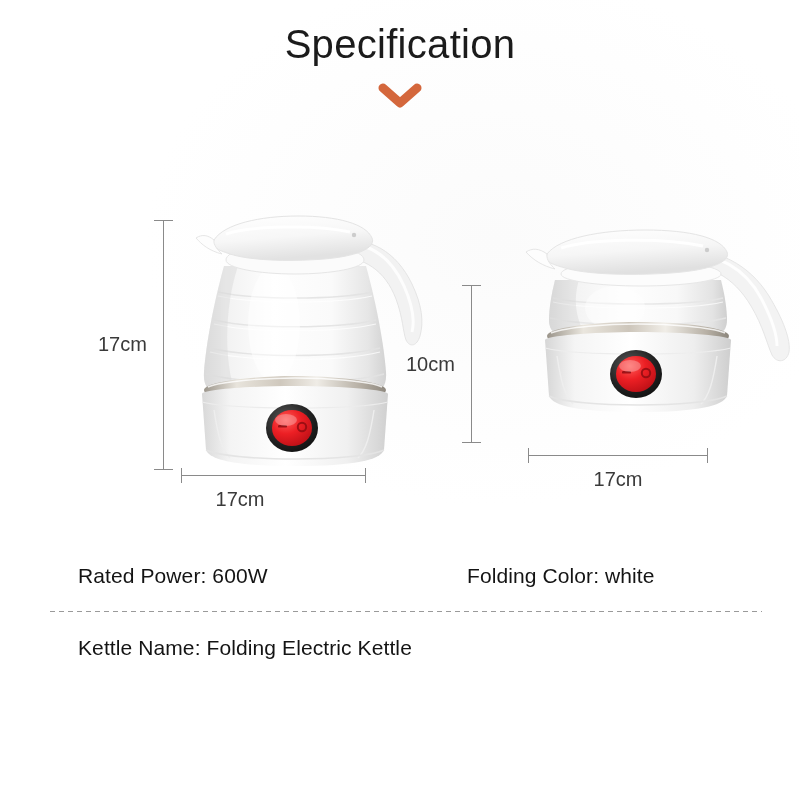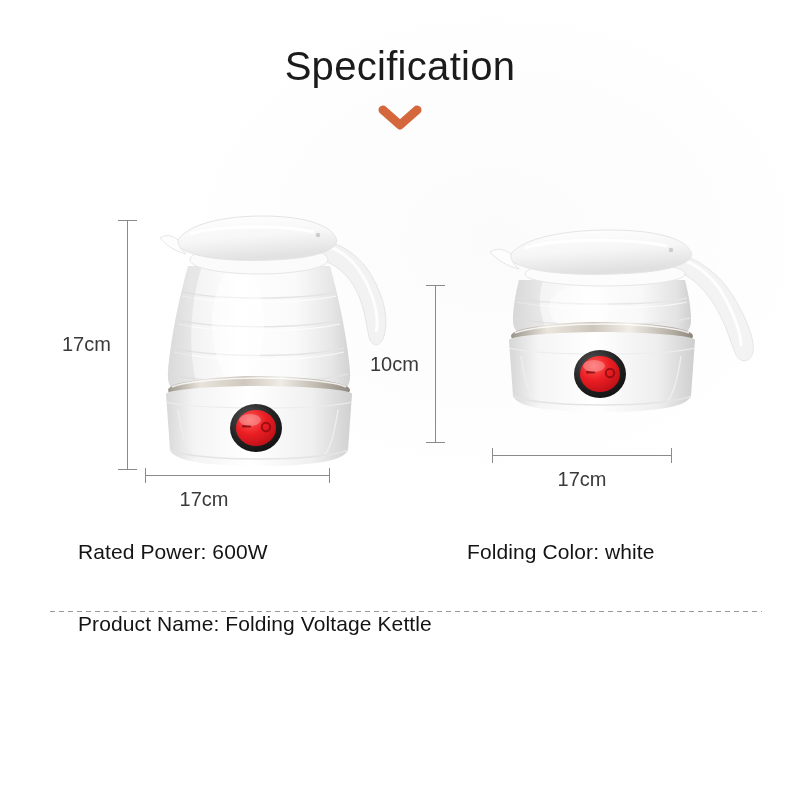--- a/index.html
+++ b/index.html
@@ -21,22 +21,21 @@
     background:
       radial-gradient(ellipse 500px 380px at 62% 30%, #fbfbfb 0%, #ffffff 70%),
       linear-gradient(150deg, #ffffff 0%, #fcfcfc 45%, #ffffff 100%);
   }
 
   
   .header {
     position: absolute;
     top: 0; left: 0; right: 0;
     text-align: center;
-    padding-top: 10px;
-    margin-top: 28px;
+    padding-top: 16px;
   }
   .page-title {
     font-size: 40px;
     font-weight: 400;
     color: #1b1b1b;
     letter-spacing: 0.3px;
     line-height: 56px;
   }
   .chevron-wrap {
     margin-top: 10px;
@@ -46,21 +45,21 @@
 
   
   .products {
     position: absolute;
     top: 150px;
     left: 0;
     width: 800px;
     height: 360px;
   }
 
-  .product-block { position: absolute; }
+  .product-block { position: absolute; margin-left: 36px; }
   .product-left  { left: 60px;  top: 20px;  width: 330px; height: 340px; }
   .product-right { left: 405px; top: 60px;  width: 350px; height: 300px; text-align: right; }
 
   
   .dim-v {
     position: absolute;
     width: 1px;
     background: #8a8a8a;
   }
   .dim-v::before, .dim-v::after {
@@ -105,21 +104,21 @@
   .spec-table {
     position: absolute;
     top: 540px;
     left: 50px;
     width: 712px;
   }
   .spec-row {
     position: relative;
     height: 72px;
     display: flex;
-    align-items: flex-start;
+    align-items: center;
   }
   .spec-cell {
     font-size: 21px;
     color: #141414;
     white-space: nowrap;
     letter-spacing: 0.1px;
   }
   .spec-cell.col-a { width: 415px; padding-left: 28px; }
   .spec-cell.col-b { padding-left: 2px; }
   .divider {
@@ -360,18 +359,18 @@
   <div class="spec-table">
 
     <div class="spec-row">
       <div class="spec-cell col-a">Rated Power: 600W</div>
       <div class="spec-cell col-b">Folding Color: white</div>
       <div class="divider"></div>
     </div>
 
 
     <div class="spec-row">
-      <div class="spec-cell col-a">Product Name: Folding Voltage Kettle</div>
+      <div class="spec-cell col-a">Kettle Name: Folding Electric Kettle</div>
     </div>
 
   </div>
 
 </div>
 
 </body></html>

